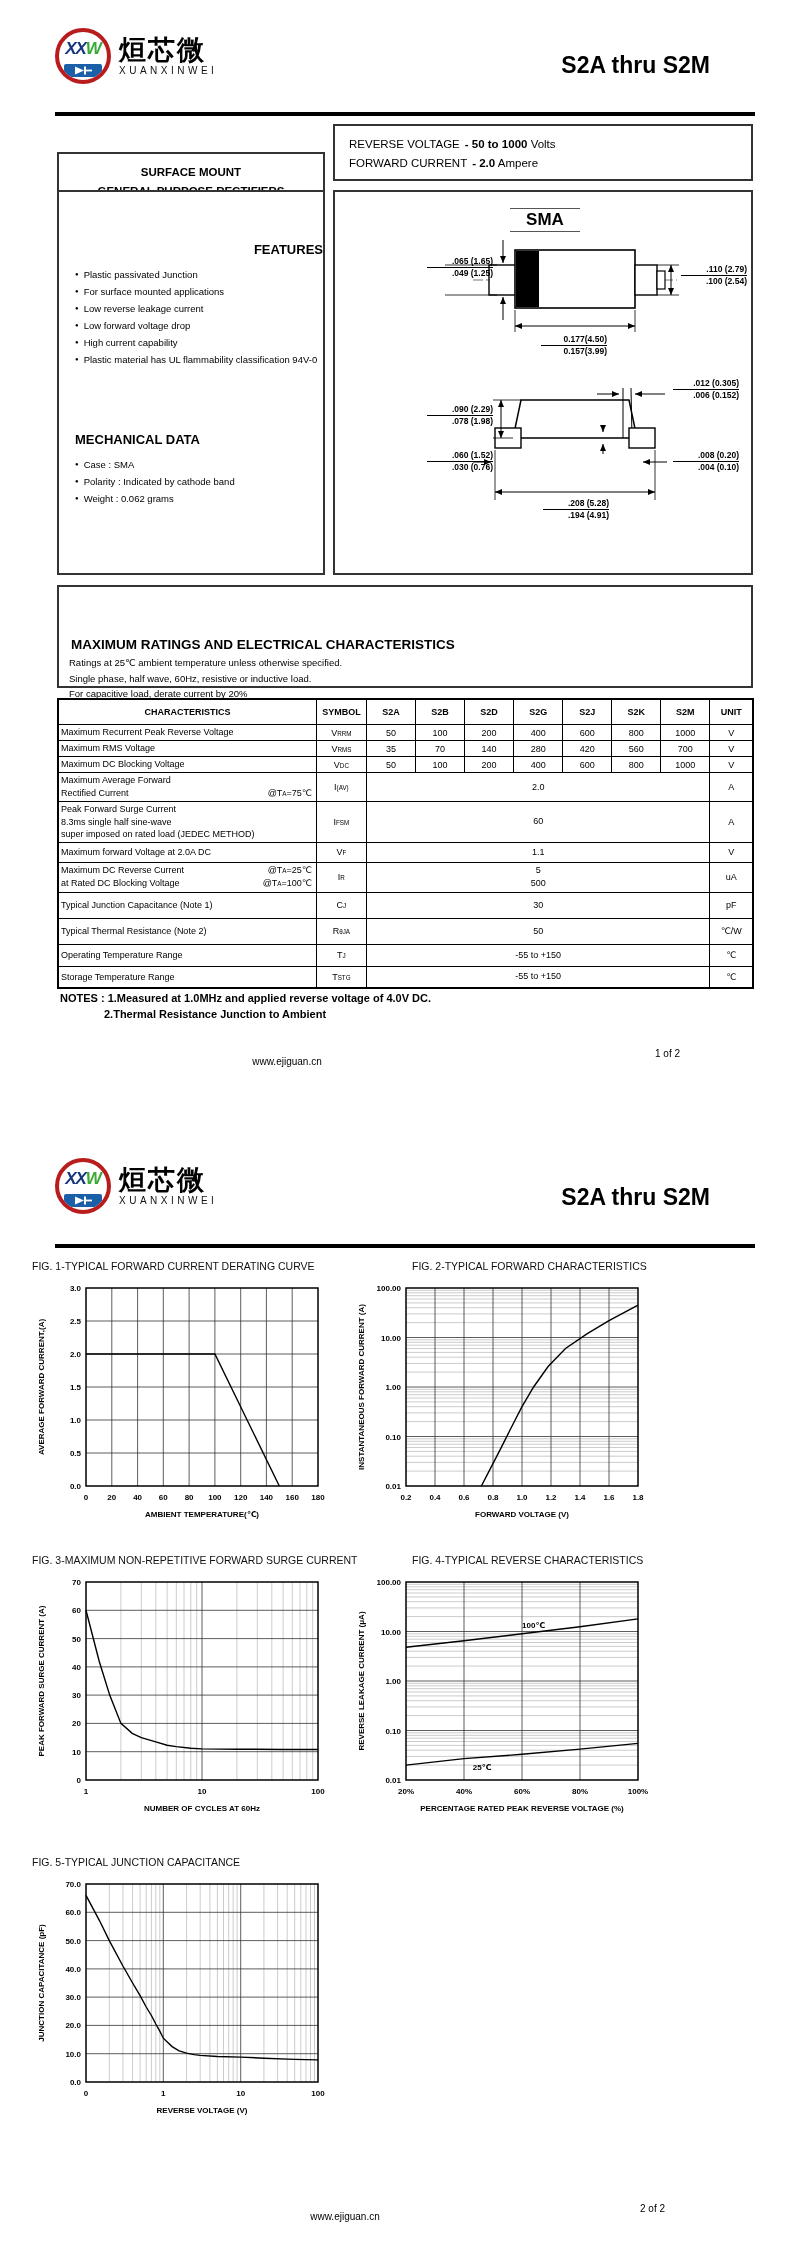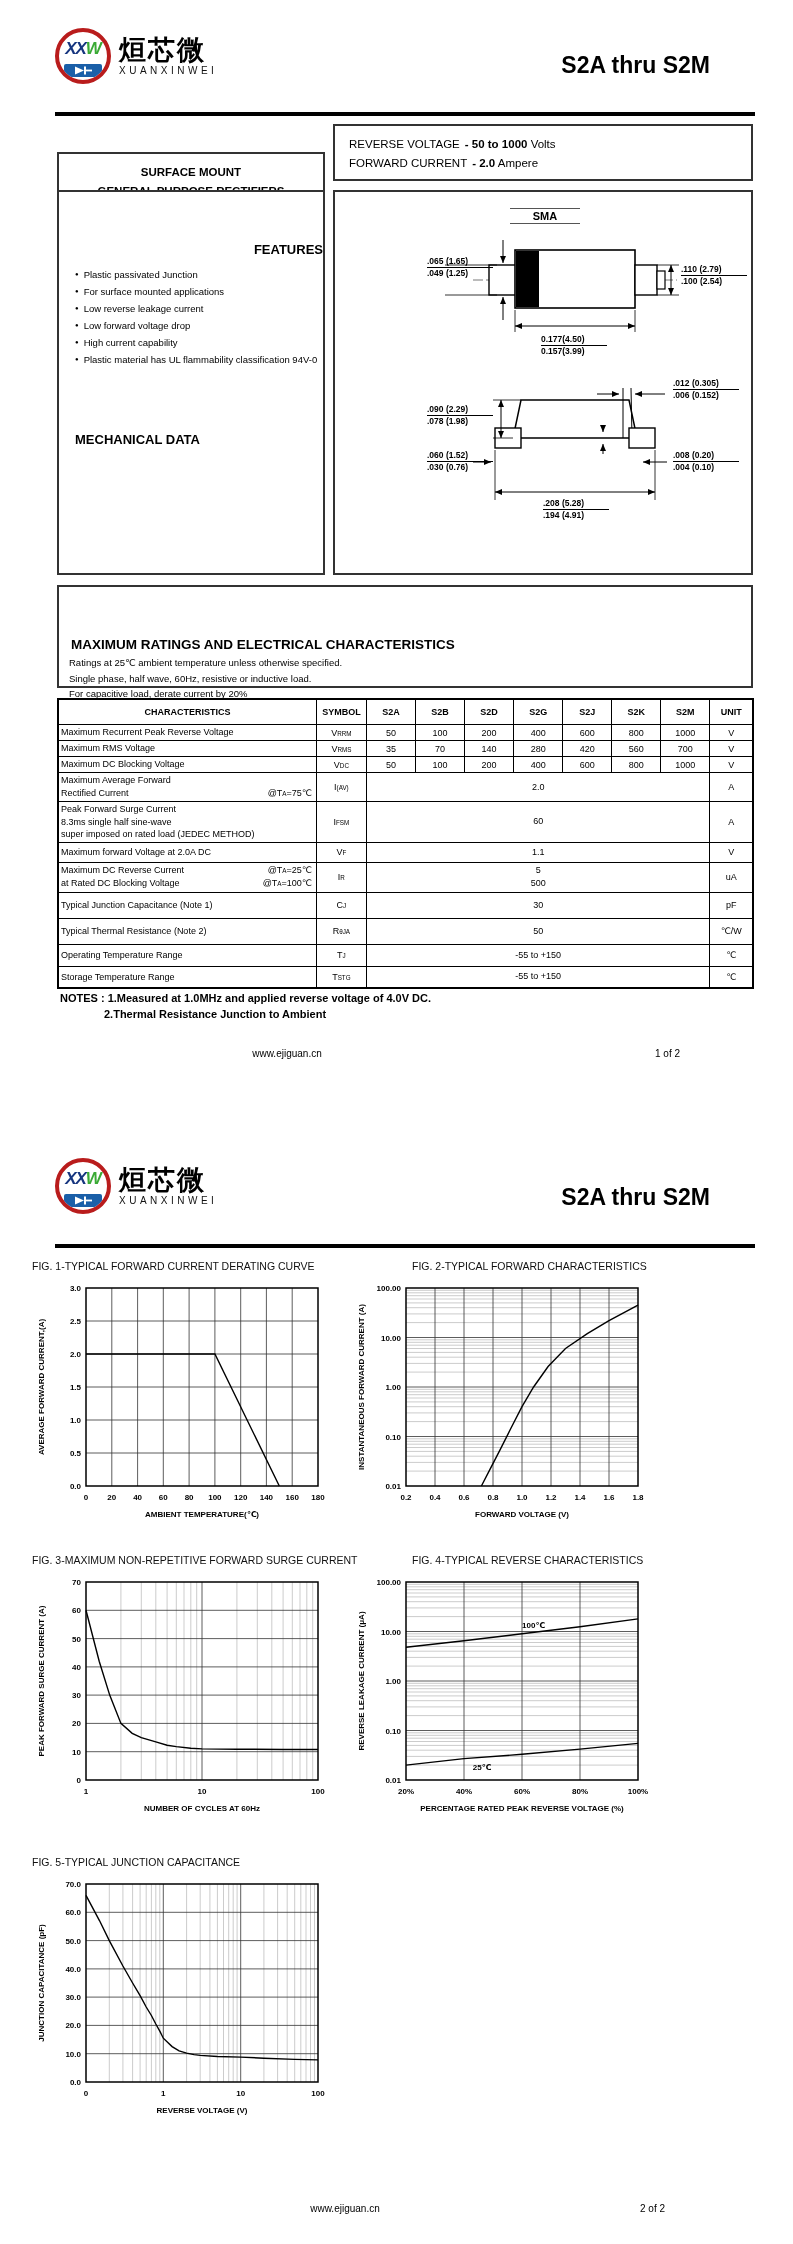--- a/index.html
+++ b/index.html
@@ -24,43 +24,43 @@
   .rt-lines{padding:9px 0 0 14px;font-size:11.5px;line-height:1.65;}
   .rt-lines .rl-label{margin-right:5px;}
 
   .sec-title{font-size:13px;font-weight:bold;}
   .feat-title{margin:50px 0 9px 16px;text-align:right;}
   .mech-title{margin:64px 0 9px 16px;}
   .bl{margin-left:16px;font-size:9.5px;line-height:17px;display:flex;align-items:flex-end;}
   .bdot{font-size:6px;margin-right:5px;}
 
   
-  .sma-label{position:absolute;left:175px;top:16px;width:70px;text-align:center;font-size:11px;font-weight:bold;border-top:1.5px solid #555;border-bottom:1.5px solid #555;padding:1px 0;}
-  .dim{position:absolute;width:66px;text-align:left;font-size:8.5px;line-height:11px;font-weight:bold;}
+  .sma-label{position:absolute;left:175px;top:16px;width:70px;text-align:center;font-size:17px;font-weight:bold;border-top:1.5px solid #555;border-bottom:1.5px solid #555;padding:1px 0;}
+  .dim{position:absolute;width:66px;text-align:right;font-size:8.5px;line-height:11px;font-weight:bold;}
   .dim .t{display:block;border-bottom:1px solid #000;}
   .dim .b{display:block;}
 
   
   .mr-title{font-size:13.5px;font-weight:bold;padding:10px 0 3px 12px;margin-top:40px;}
   .mr-line{font-size:9.5px;line-height:15.5px;padding-left:10px;}
 
   
   #ratings-table{position:absolute;left:57px;top:698px;border-collapse:collapse;table-layout:fixed;width:697px;border:2px solid #000;}
   #ratings-table th,#ratings-table td{border:1px solid #000;font-size:9px;padding:1px 2px;vertical-align:middle;}
   #ratings-table th{font-weight:bold;text-align:center;height:22px;}
   td.lbl{text-align:left;padding-left:6px;}
   .lrow{display:flex;justify-content:space-between;line-height:12.5px;}
   .lrow .cond{margin-right:2px;white-space:nowrap;}
   td.sym,td.val,td.unit{text-align:center;}
   .ss{font-size:70%;}
   .v2{line-height:13px;}
 
   .notes{position:absolute;font-size:11px;line-height:16px;font-weight:bold;}
 
-  .footer-site{position:absolute;width:130px;text-align:center;font-size:10px;}
+  .footer-site{position:absolute;width:130px;text-align:center;font-size:10px;margin-top:8px;}
   .footer-page{position:absolute;font-size:10px;}
 
   
   .fig{position:absolute;width:310px;}
   .fig-title{font-size:10.5px;color:#111;margin-bottom:2px;white-space:nowrap;}
   .fig-title.shift{margin-left:60px;}
   svg.chart{display:block;}
   .tk{font:bold 8px "Liberation Sans","DejaVu Sans",sans-serif;fill:#000;}
   .axl{font:bold 8px "Liberation Sans","DejaVu Sans",sans-serif;fill:#000;}
   .ann{font:bold 8px "Liberation Sans","DejaVu Sans",sans-serif;fill:#000;}
@@ -120,20 +120,34 @@
         <div class="bl">
           <span class="bdot">●</span>
           <span>High current capability</span>
         </div>
         <div class="bl">
           <span class="bdot">●</span>
           <span>Plastic material has UL flammability classification 94V-0</span>
         </div>
       </div>
     <div class="sec-title mech-title">MECHANICAL DATA</div>
+    <div>
+        <div class="bl">
+          <span class="bdot">●</span>
+          <span>Case :   SMA</span>
+        </div>
+        <div class="bl">
+          <span class="bdot">●</span>
+          <span>Polarity : Indicated by cathode band</span>
+        </div>
+        <div class="bl">
+          <span class="bdot">●</span>
+          <span>Weight :  0.062 grams</span>
+        </div>
+      </div>
   </div>
 
   <div class="box" style="left:333px;top:190px;width:420px;height:385px;">
     <div class="sma-label">SMA</div>
     <svg width="420" height="385" style="position:absolute;left:0;top:0;">
       <defs>
         <marker id="ah" markerWidth="8" markerHeight="8" refX="7" refY="3" orient="auto-start-reverse">
             <path d="M0,0 L7,3 L0,6 Z" fill="#000"></path>
           </marker>
       </defs>

